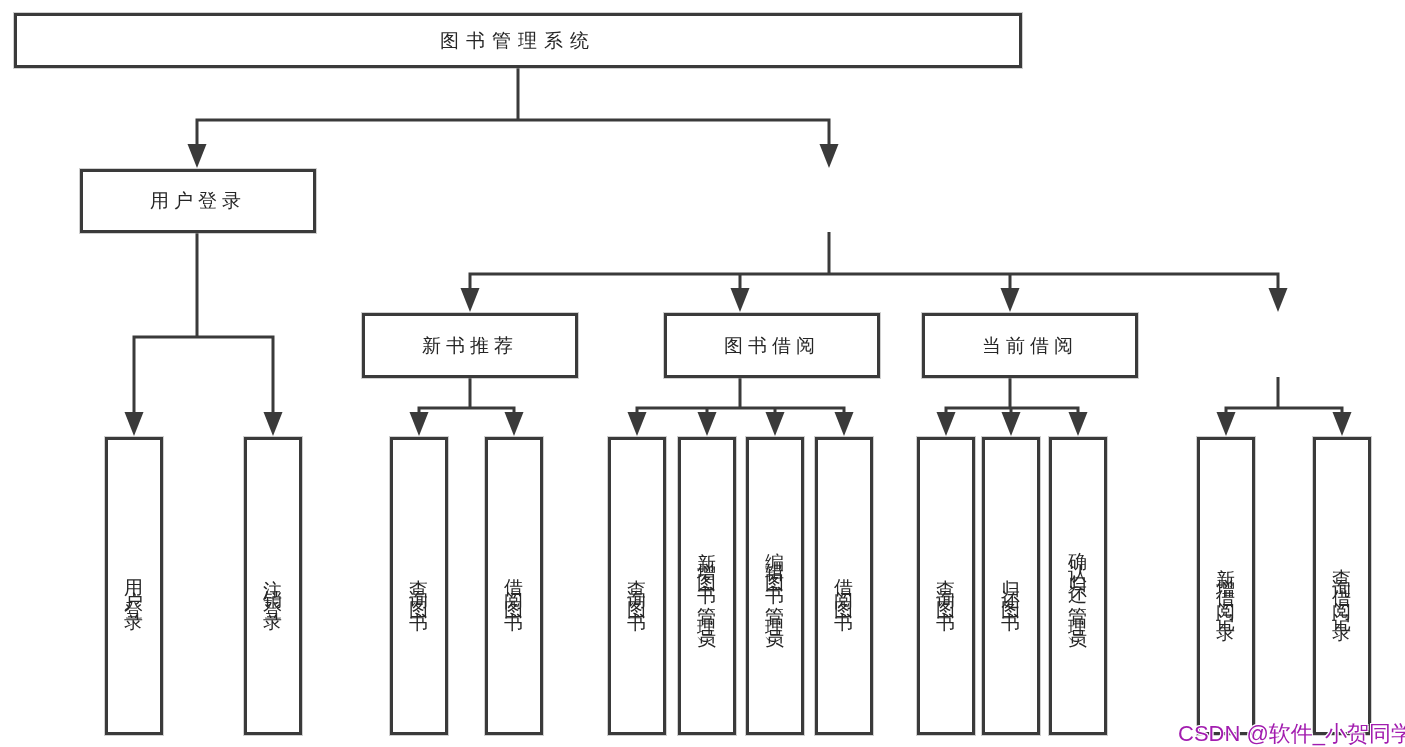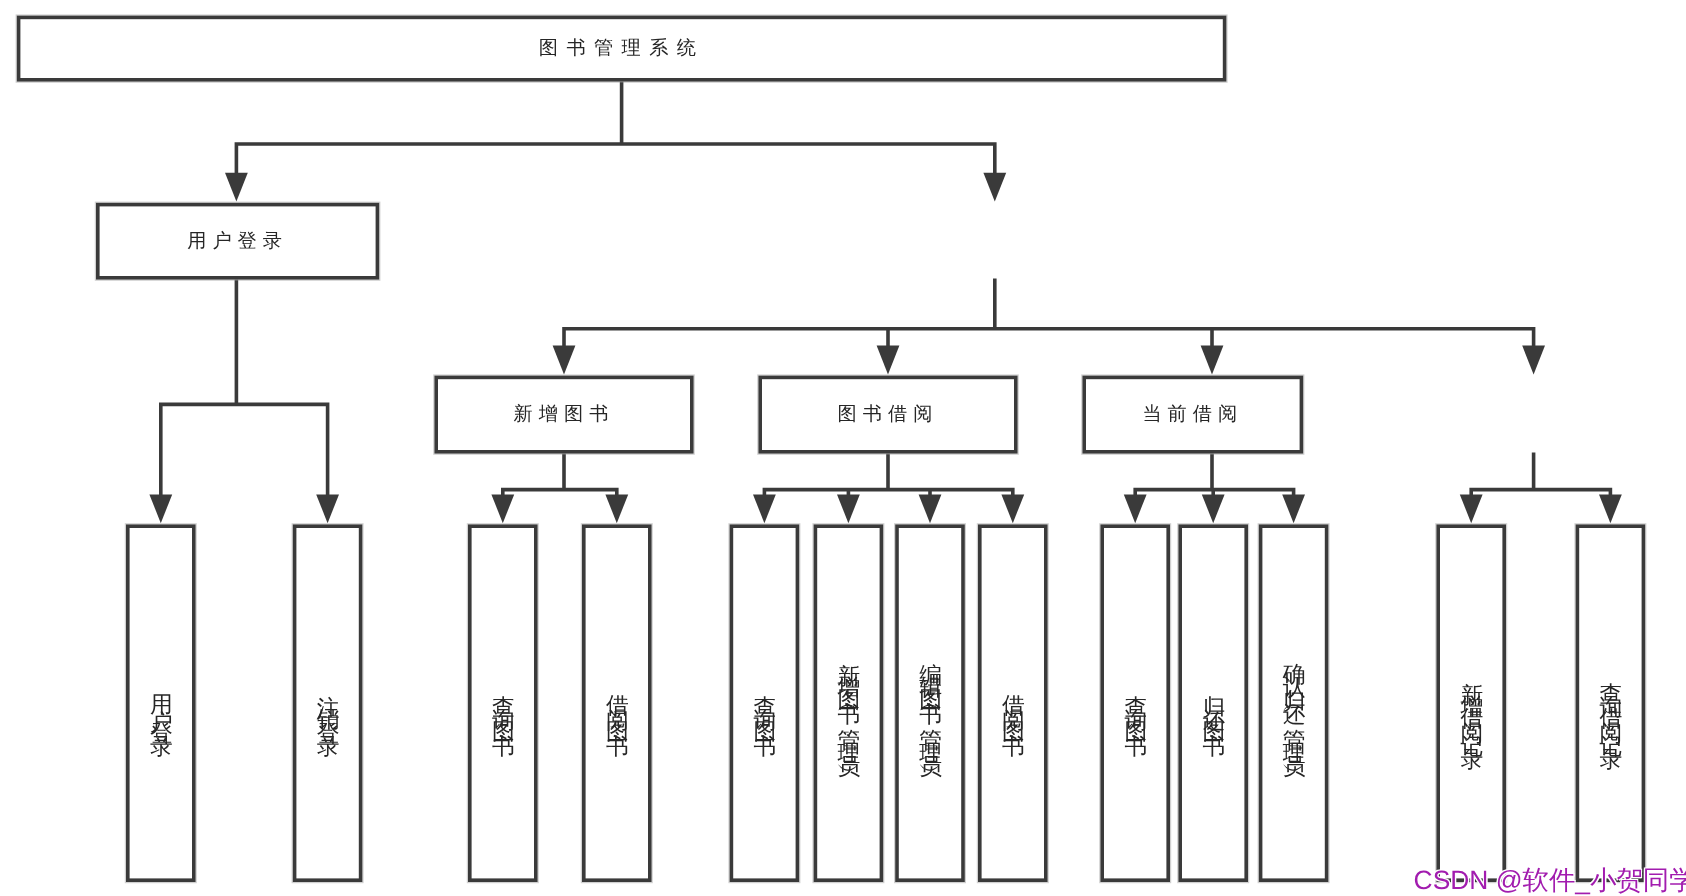--- a/index.html
+++ b/index.html
@@ -3,21 +3,21 @@
 <meta charset="utf-8">
 <style>
   *{box-sizing:border-box}
   html,body{margin:0;padding:0}
   body{width:1405px;height:747px;background:#fff;font-family:"Liberation Sans","DejaVu Sans",sans-serif}
   #canvas{position:relative;width:1405px;height:747px;background:#fff;overflow:hidden}
   #connectors{position:absolute;left:0;top:0;display:block}
   .node{
     position:absolute;display:flex;align-items:center;justify-content:center;
     background:#fff;border:3px solid #3a3a3a;box-shadow:0 0 0 1px rgba(150,150,150,.45);
-    color:#262626;font-size:16px;letter-spacing:5px;text-align:center;white-space:nowrap;
+    color:#262626;font-size:19px;letter-spacing:5px;text-align:center;white-space:nowrap;
   }
   .node.top{letter-spacing:7px}
   .leaf{
     writing-mode:vertical-rl;text-orientation:mixed;
     letter-spacing:11px;font-size:19px;white-space:normal;line-height:1;
   }
   .watermark{
     position:absolute;left:1178px;top:719px;z-index:5;
     font-size:22px;color:#a21caf;white-space:nowrap;
     text-shadow:-1px -1px 0 #fff,1px -1px 0 #fff,-1px 1px 0 #fff,1px 1px 0 #fff;
@@ -61,23 +61,23 @@
         <use href="#ah" x="1078" y="436"></use>
       <use href="#ah" x="1226" y="436"></use>
         <use href="#ah" x="1342" y="436"></use>
     </g>
   </svg>
 
   <div class="node top" style="left:14px;top:13px;width:1008px;height:55px">图书管理系统</div>
 
   <div class="node" style="left:80px;top:169px;width:236px;height:64px">用户登录</div>
 
-  <div class="node" style="left:362px;top:313px;width:216px;height:65px">新增图书</div>
-  <div class="node" style="left:632px;top:313px;width:216px;height:65px">图书借阅</div>
-  <div class="node" style="left:902px;top:313px;width:184px;height:65px">当前借阅</div>
+  <div class="node" style="left:362px;top:313px;width:216px;height:65px">新书推荐</div>
+  <div class="node" style="left:664px;top:313px;width:216px;height:65px">图书借阅</div>
+  <div class="node" style="left:922px;top:313px;width:216px;height:65px">当前借阅</div>
 
   <div class="node leaf" style="left:105px;top:437px;width:58px;height:298px">用户登录</div>
   <div class="node leaf" style="left:244px;top:437px;width:58px;height:298px">注销登录</div>
 
   <div class="node leaf" style="left:390px;top:437px;width:58px;height:298px">查询图书</div>
   <div class="node leaf" style="left:485px;top:437px;width:58px;height:298px">借阅图书</div>
 
   <div class="node leaf" style="left:608px;top:437px;width:58px;height:298px">查询图书</div>
   <div class="node leaf" style="left:678px;top:437px;width:58px;height:298px">新增图书（管理员）</div>
   <div class="node leaf" style="left:746px;top:437px;width:58px;height:298px">编辑图书（管理员）</div>

